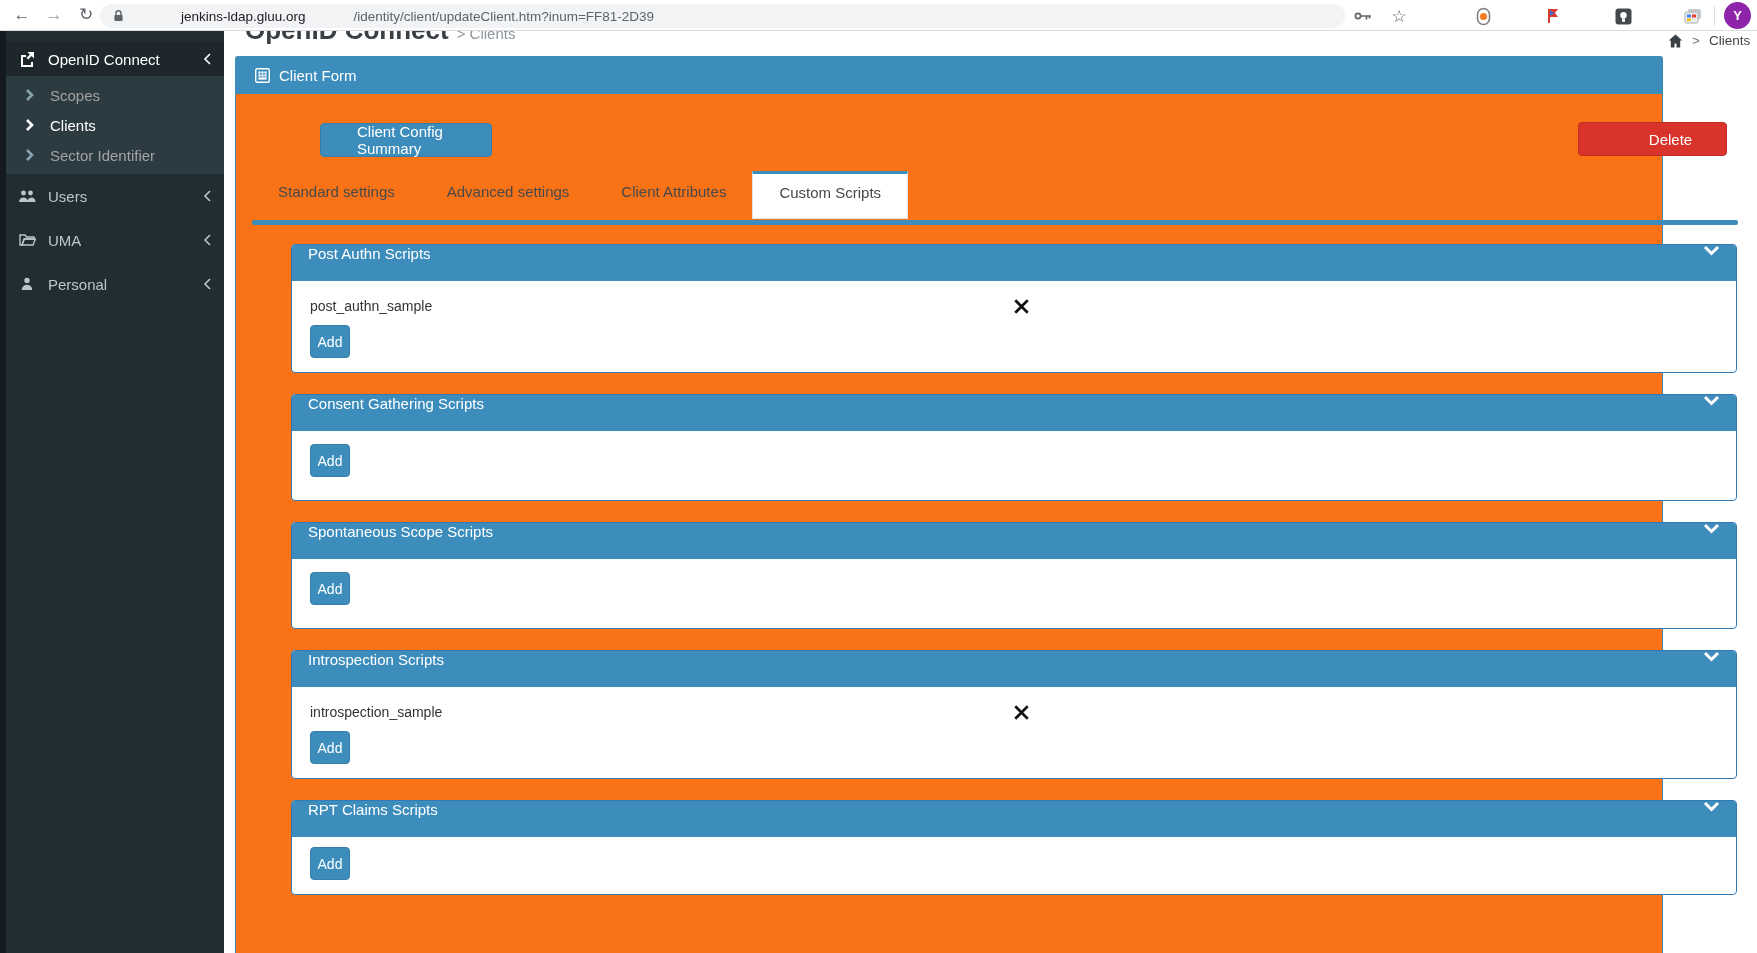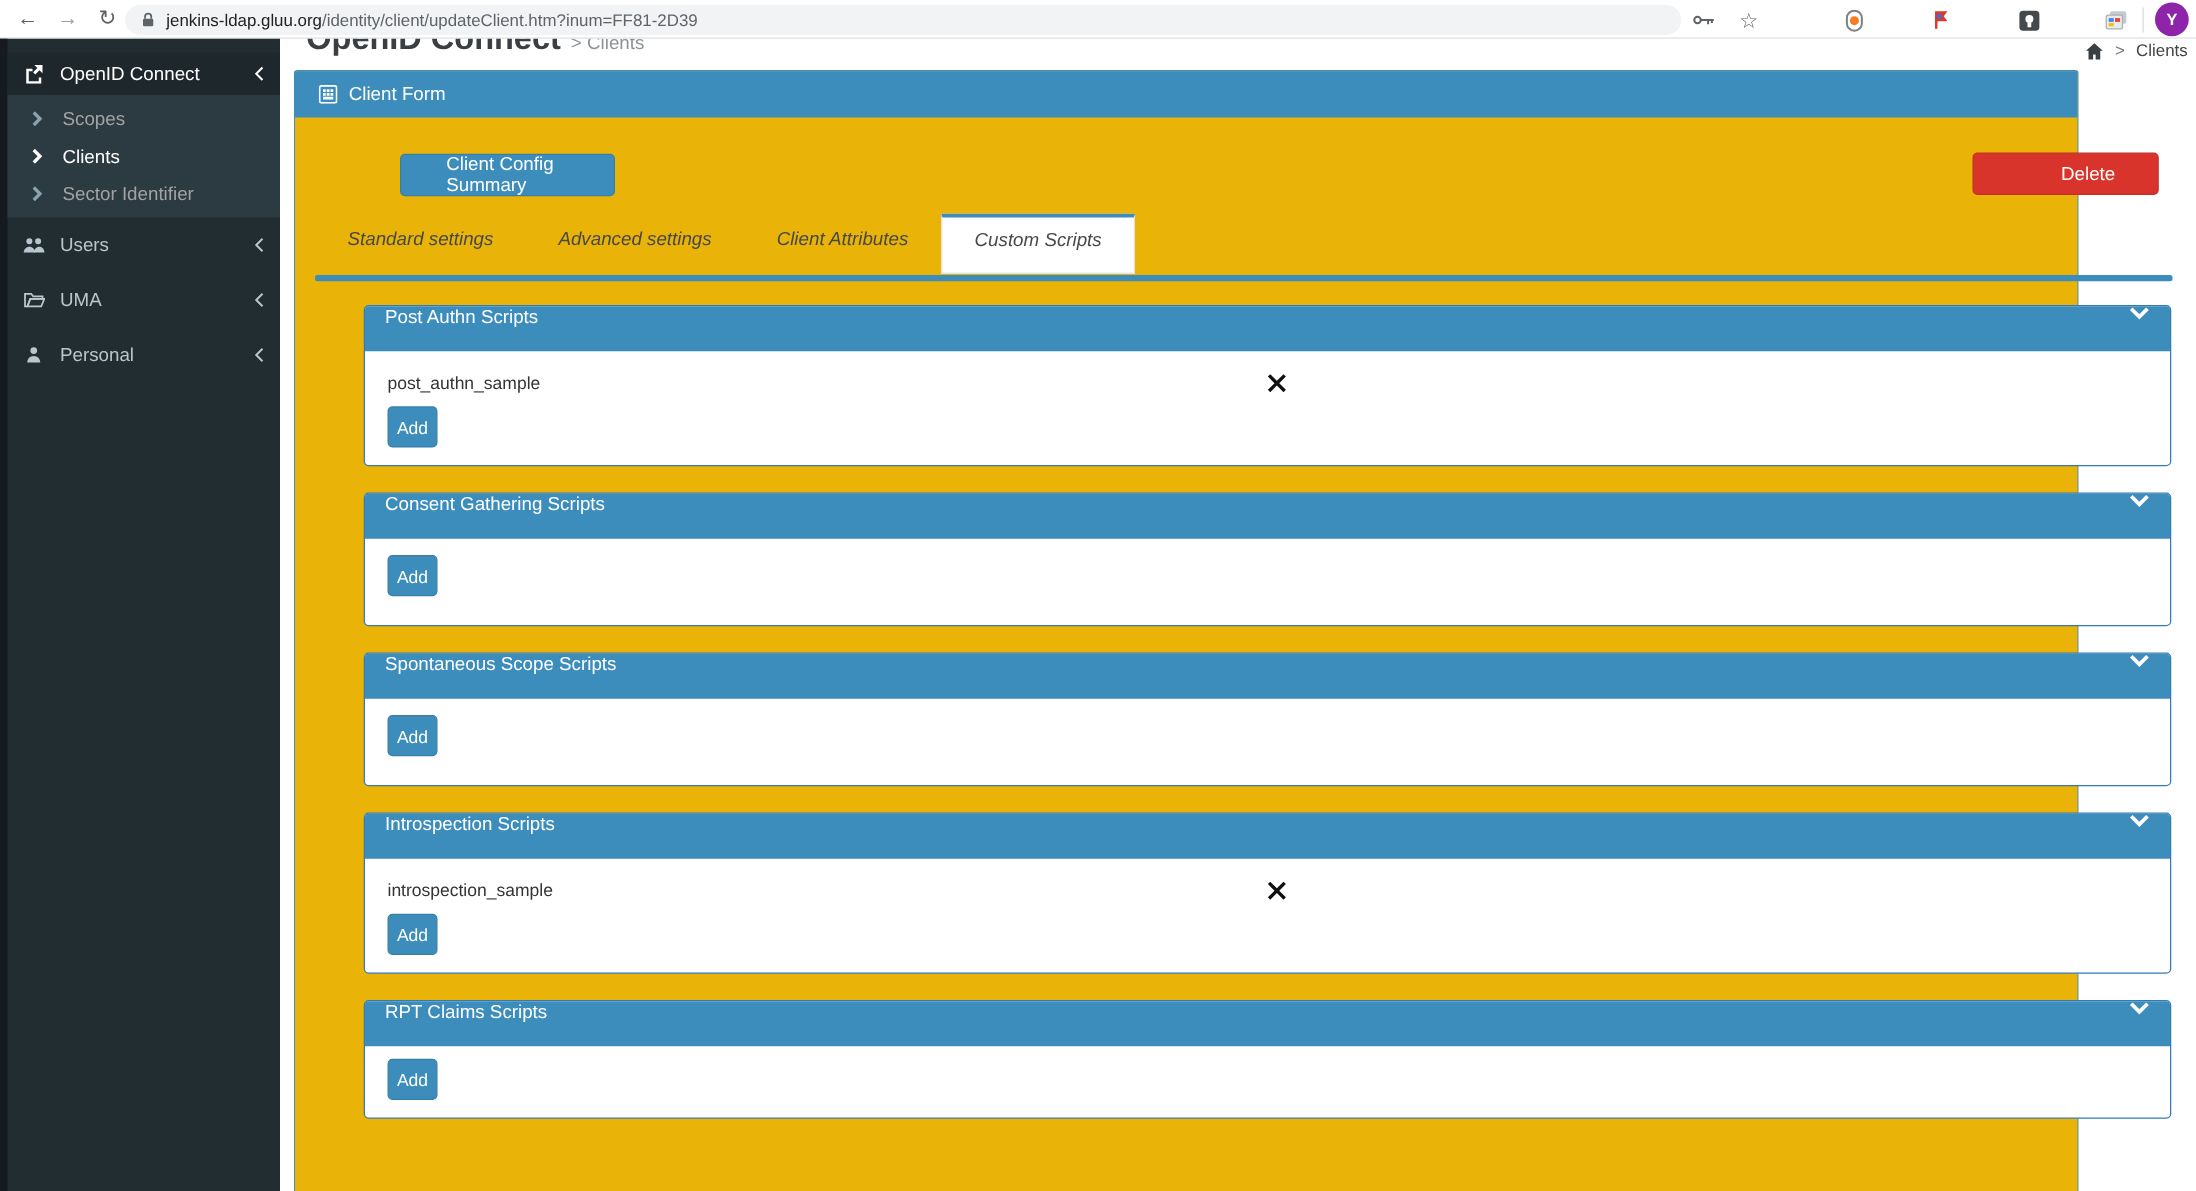--- a/index.html
+++ b/index.html
@@ -6,21 +6,21 @@
   html,body { margin:0; padding:0; width:1757px; height:953px; overflow:hidden;
               font-family:"Liberation Sans", sans-serif; background:#fff; }
 
   
   .chrome { position:absolute; left:0; top:0; width:1757px; height:31px;
             background:#ffffff; border-bottom:1px solid #d8dbdf; }
   .navbtn { position:absolute; top:1px; font-size:17px; color:#5f6368; line-height:28px;
             width:28px; text-align:center; cursor:pointer; }
   .omnibox { position:absolute; left:100px; top:4px; width:1245px; height:24px;
              background:#f1f3f4; border-radius:13px; display:flex; align-items:center;
-             padding-left:12px; font-size:13.5px; }
+             padding-left:12px; font-size:13.5px;gap:48px; }
   .urldomain { color:#202124; }
   .urlpath   { color:#5f6368; }
   .chrome-ic { position:absolute; top:5px; width:22px; height:22px; display:flex;
                align-items:center; justify-content:center; cursor:pointer; }
   .avatar { position:absolute; left:1724px; top:2px; width:27px; height:27px; border-radius:50%;
             background:#8d24aa; color:#fff; font-size:13px; font-weight:bold;
             display:flex; align-items:center; justify-content:center; cursor:pointer; }
   .chromediv { position:absolute; left:1714px; top:6px; width:1px; height:20px; background:#dadce0; }
 
   
@@ -43,36 +43,36 @@
   .head-strip { position:absolute; left:0; top:0; width:100%; height:25px; overflow:hidden; }
   .page-h1 { position:absolute; left:21px; top:-16px; font-size:26px; font-weight:bold;
              color:#3a3f44; white-space:nowrap; }
   .page-h1 .sub { font-size:15px; font-weight:normal; color:#8d9499; margin-left:8px; }
   .crumb { position:absolute; left:1444px; top:2px; display:flex; align-items:center;
            color:#444; font-size:13.5px; white-space:nowrap; }
   .crumb .sep { margin:0 9px; color:#777; }
 
   
   .box { position:absolute; left:11px; top:25px; width:1428px; height:897px;
-         background:#eab308; border:1px solid #3c8dbc; border-bottom:none; border-radius:3px 3px 0 0; }
+         background:#f97316; border:1px solid #3c8dbc; border-bottom:none; border-radius:3px 3px 0 0; }
   .box-h { height:37px; background:#3c8dbc; color:#fff; display:flex; align-items:center;
            padding-left:19px; font-size:15px; border-radius:2px 2px 0 0; }
   .box-h .t { margin-left:9px; }
 
   .btn { display:flex; align-items:center; justify-content:center; color:#fff;
          border-radius:4px; font-size:15px; cursor:pointer; border:1px solid transparent;padding-left:36px; }
   .btn-summary { position:absolute; left:84px; top:66px; width:172px; height:34px;
                  background:#3c8dbc; border-color:#367fa9; }
   .btn-delete  { position:absolute; left:1342px; top:65px; width:149px; height:34px;
                  background:#d9342c; border-color:#c12e26; }
 
   
   .tabs { position:absolute; left:16px; top:114px; display:flex; align-items:stretch;
           font-size:15px; color:#46494c; }
-  .tab { padding:12px 26px 10px; cursor:pointer;font-style:italic; }
+  .tab { padding:12px 26px 10px; cursor:pointer; }
   .tab.active { border:1px solid #e3e3e3; border-top:3px solid #3c8dbc; background:#fff;
                 padding-top:10px; padding-bottom:17px; cursor:default; }
   .tab-underline { position:absolute; left:16px; top:163px; width:1486px; height:5px;
                    background:#3c8dbc; border-radius:2px; }
 
   
   .panels { position:absolute; left:55px; top:187px; width:1446px; }
   .spanel { border:1px solid #337ab7; border-radius:4px; margin-bottom:21px; background:#fff; }
   .spanel-h { height:36px; background:#3c8dbc; color:#fff; display:flex; align-items:flex-start;
               padding:0 16px; font-size:15px; border-radius:3px 3px 0 0; cursor:pointer; }

